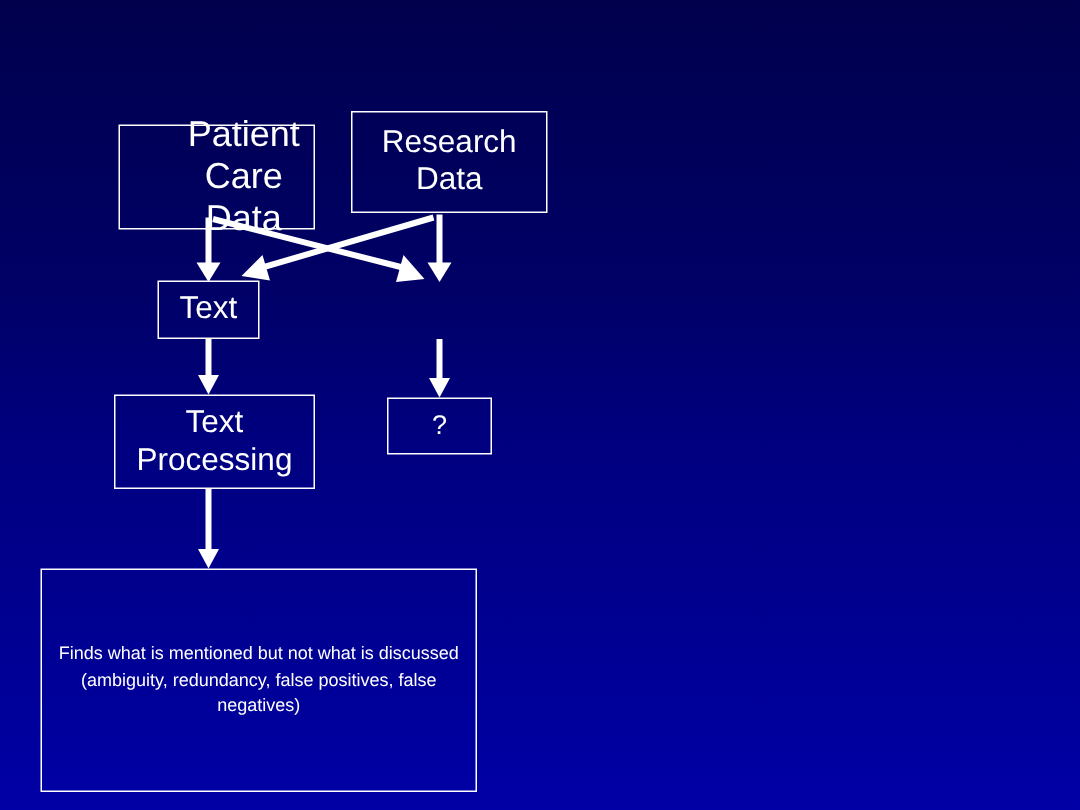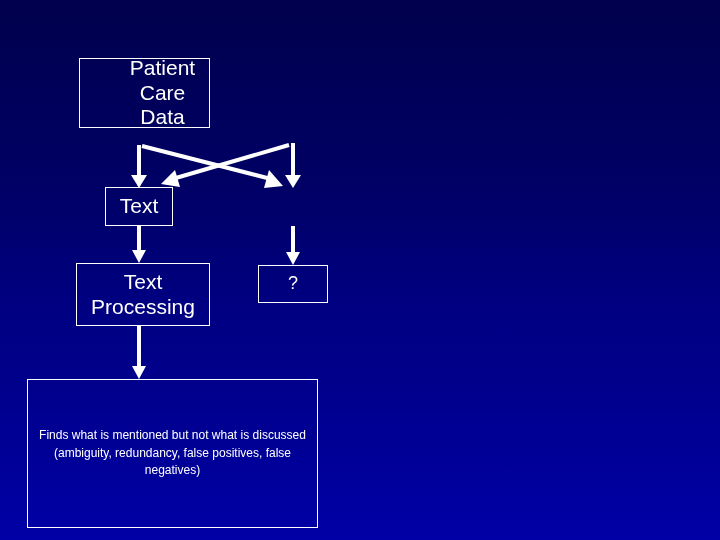--- a/index.html
+++ b/index.html
@@ -33,21 +33,21 @@
     justify-content: center;
     text-align: center;
     line-height: 1.18;
     z-index: 3;
     background: transparent;
   }
   .node span { display: block; width: 100%; }
 
   
   #node-patient-care-data {
-    left: 79px;  top: 58px;  width: 131px; height: 70px;  font-size: 21px; padding-left: 36px;
+    left: 79px;  top: 83px;  width: 131px; height: 70px;  font-size: 24px; padding-left: 36px;
   }
   #node-research-data {
     left: 234px; top: 74px;  width: 131px; height: 68px;  font-size: 21px;
   }
   #node-text {
     left: 105px; top: 187px; width: 68px;  height: 39px;  font-size: 21px;
   }
   #node-images {
     left: 250px; top: 187px; width: 98px;  height: 39px;  font-size: 21px;
   }
@@ -102,20 +102,23 @@
     <g>
       <line x1="139" y1="326" x2="139" y2="368" stroke="#ffffff" stroke-width="4"></line>
       <polygon points="132,366 146,366 139,379" fill="#ffffff"></polygon>
     </g>
   </svg>
 
   <div class="node" id="node-patient-care-data">
     <span>Patient<br>Care Data</span>
   </div>
 
+  <div class="node" id="node-research-data">
+    <span>Research<br>Data</span>
+  </div>
 
   <div class="node" id="node-text">
     <span>Text</span>
   </div>
 
 
   <div class="node" id="node-text-processing">
     <span>Text<br>Processing</span>
   </div>
 

